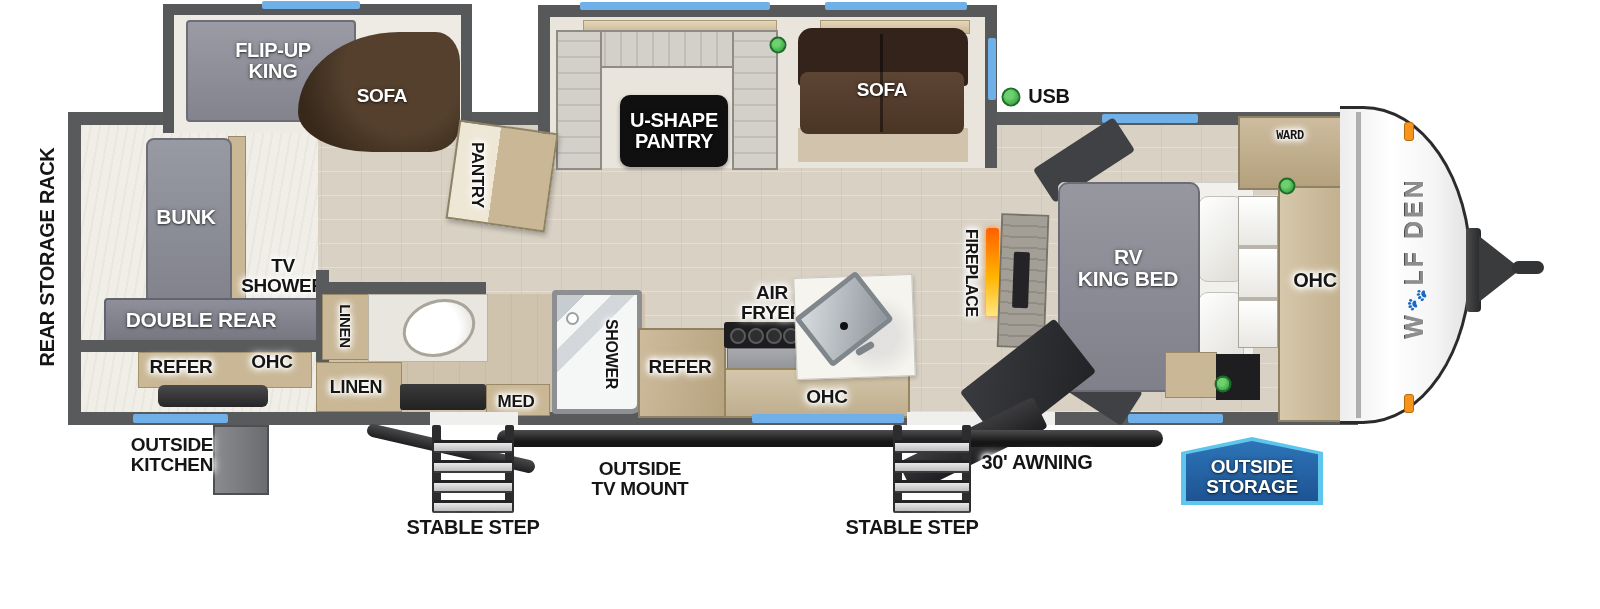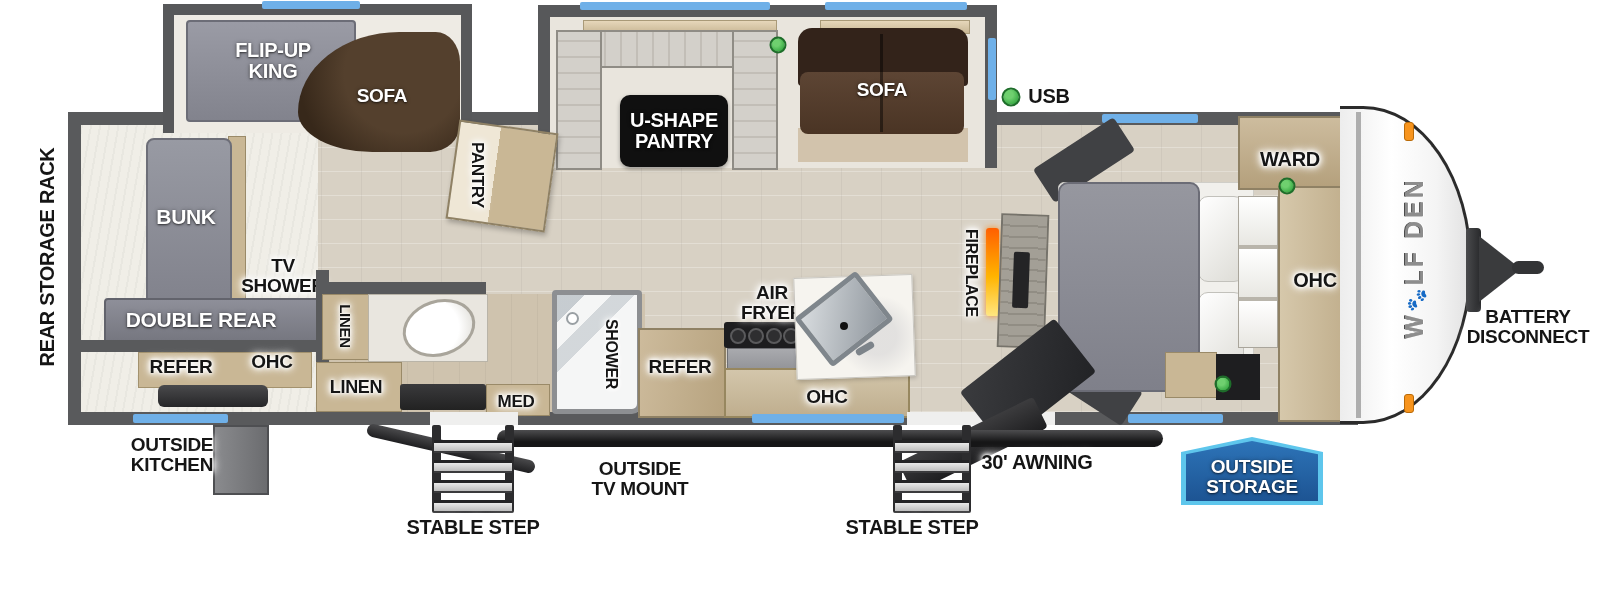--- a/index.html
+++ b/index.html
@@ -154,24 +154,26 @@
               border:2px solid #76736b;transform:rotate(2deg);"></div>
   <div class="abs" style="left:1013px;top:252px;width:16px;height:56px;background:#242426;border-radius:2px;transform:rotate(2deg);"></div>
   <div class="abs" style="left:1036px;top:140px;width:96px;height:40px;background:#404144;transform:rotate(-33deg);border-radius:4px;"></div>
   <div class="abs" style="left:1040px;top:362px;width:100px;height:40px;background:#404144;transform:rotate(33deg);border-radius:4px;"></div>
 
   <div class="abs" style="left:1058px;top:182px;width:194px;height:206px;background:#f1f0ec;border:1px solid #cfcec8;border-radius:6px;"></div>
   <div class="abs" style="left:1198px;top:196px;width:44px;height:84px;background:linear-gradient(135deg,#ffffff,#dddcd6);border:1px solid #c2c1bb;border-radius:10px;"></div>
   <div class="abs" style="left:1198px;top:292px;width:44px;height:84px;background:linear-gradient(135deg,#ffffff,#dddcd6);border:1px solid #c2c1bb;border-radius:10px;"></div>
   <div class="abs" style="left:1058px;top:182px;width:138px;height:206px;background:linear-gradient(#96979f,#7f808a);
               border:2px solid #6b6c76;border-radius:10px;"></div>
+  <div class="lblw" style="left:1128px;top:268px;font-size:21px;">RV
+KING BED</div>
   <div class="abs tan" style="left:1165px;top:352px;width:50px;height:44px;border:1px solid #9a8a68;"></div>
   <div class="abs" style="left:1216px;top:354px;width:44px;height:46px;background:#1e1e20;"></div>
   <div class="abs" style="left:1238px;top:116px;width:117px;height:70px;background:linear-gradient(#cdbc9e,#b4a07c);border:2px solid #8f8164;"></div>
-  <div class="lbl" style="left:1290px;top:159px;font-size:20px;">WARD</div>
+  <div class="lbl" style="left:1290px;top:136px;font-size:12px;font-family:Liberation Mono, monospace;">WARD</div>
   <div class="abs" style="left:1238px;top:196px;width:38px;height:150px;background:
               linear-gradient(#fff,#e8e7e2) 0 0/100% 48px no-repeat,
               linear-gradient(#fff,#e8e7e2) 0 52px/100% 48px no-repeat,
               linear-gradient(#fff,#e8e7e2) 0 104px/100% 46px no-repeat,#b9b5ab;
               border:1px solid #a9a59b;"></div>
   <div class="abs" style="left:1278px;top:186px;width:78px;height:232px;background:linear-gradient(90deg,#d6c8ab,#bdaa87);border:2px solid #8f8164;"></div>
   <div class="lbl" style="left:1315px;top:280px;font-size:20px;">OHC</div>
   <div class="dot" style="left:1287px;top:186px;"></div>
   <div class="dot" style="left:1223px;top:384px;"></div>
 
@@ -231,16 +233,14 @@
   <div class="abs" style="left:1414px;top:258px;transform:translate(-50%,-50%) rotate(-90deg);
               font-weight:800;font-size:25px;letter-spacing:3px;color:#8d8d8d;white-space:nowrap;
               text-shadow:0 1px 0 #fff,0 -1px 0 #4a4a4a;">
     <span>W</span><span style="font-size:19px;color:#3a3a3a;text-shadow:none;">🐾</span><span>LF DEN</span>
   </div>
 
   <div class="abs" style="left:1466px;top:228px;width:15px;height:84px;background:linear-gradient(90deg,#4a4b4d,#28292b);border-radius:4px;"></div>
   <div class="abs" style="left:1479px;top:236px;width:42px;height:66px;background:#3a3b3d;
               clip-path:polygon(0 0,0 100%,100% 50%);"></div>
   <div class="abs" style="left:1512px;top:261px;width:32px;height:13px;background:#333436;border-radius:7px;"></div>
-  <div class="lbl" style="left:1528px;top:327px;font-size:19px;">BATTERY
-DISCONNECT</div>
 
 </div>
 
 </body></html>

